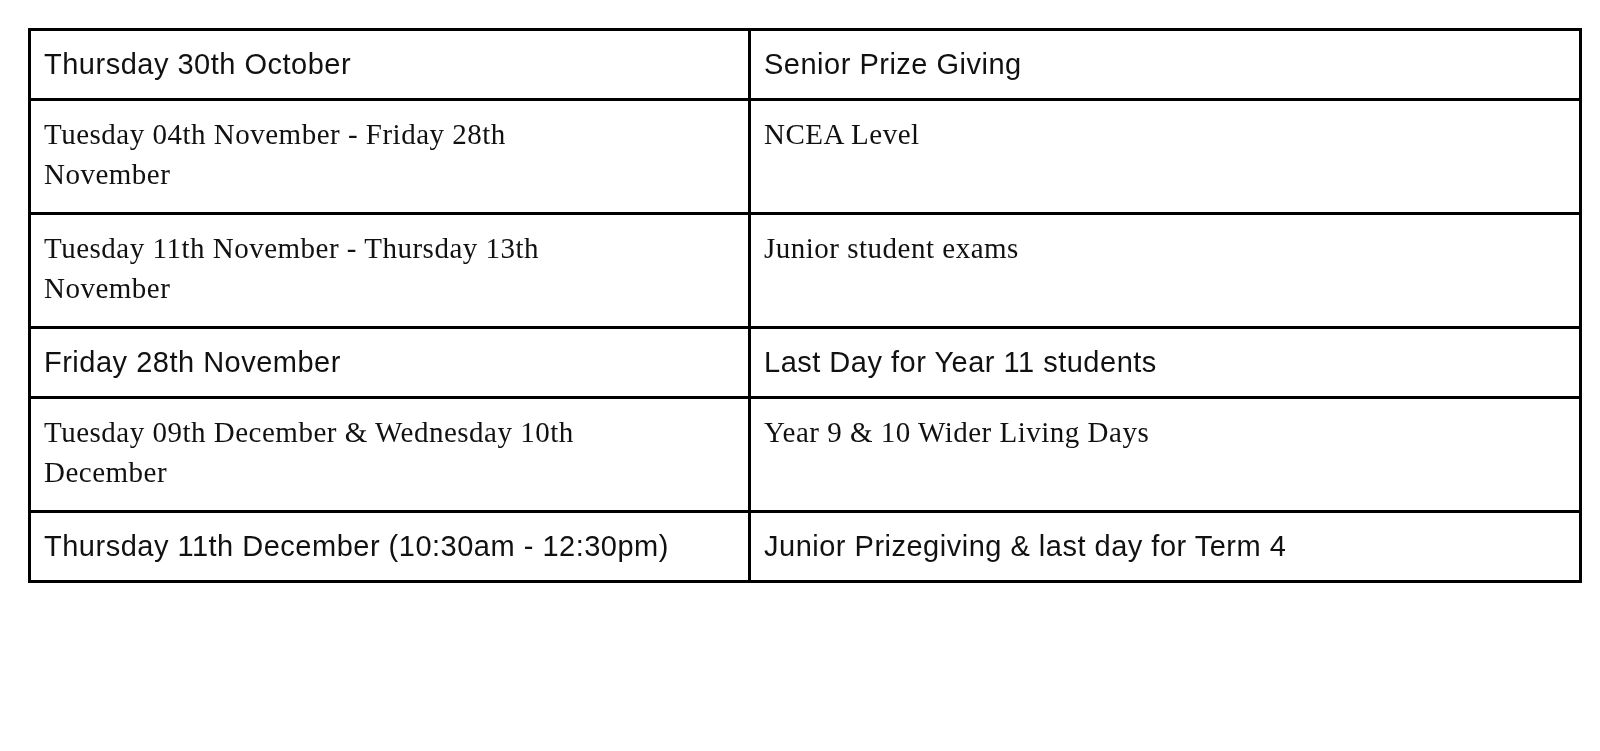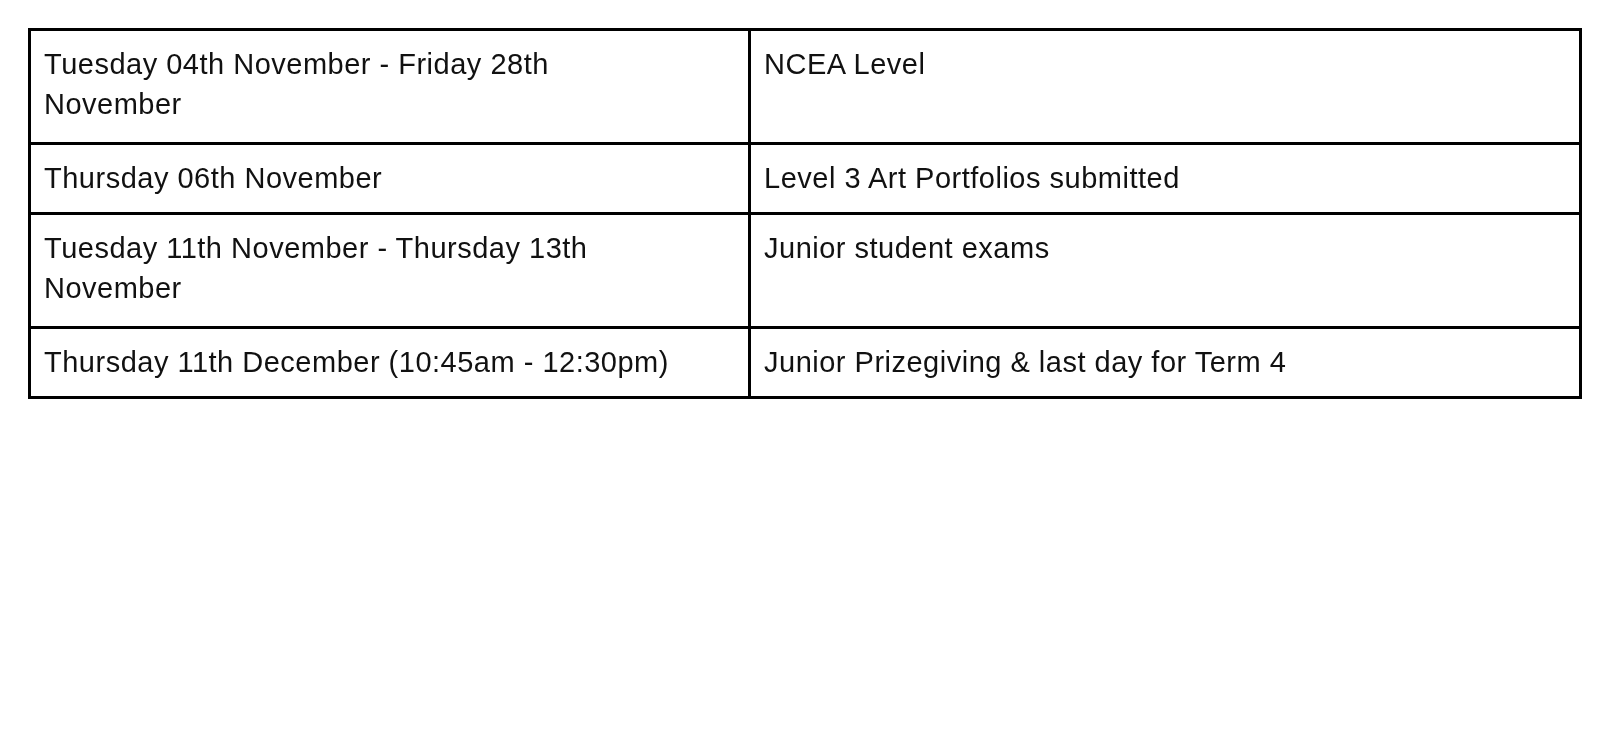--- a/index.html
+++ b/index.html
@@ -29,60 +29,77 @@
     font-size: 29px;
     line-height: 40px;
     letter-spacing: 0.5px;
     color: #111111;
     background: #ffffff;
     overflow: hidden;
   }
   table.calendar col.date-col  { width: 720px; }
   table.calendar col.event-col { width: 831px; }
   tr.row-single { height: 70px; }
-  tr.row-tall   { height: 114px; }
+  tr.row-tall   { height: 114px; font-family: Liberation Serif, serif; }
   .cell-line { white-space: nowrap; }
 </style>
 </head>
 <body>
 
 <table class="calendar">
   <colgroup>
     <col class="date-col">
     <col class="event-col">
   </colgroup>
   <tbody id="calendar-rows">
+      <tr class="row-single">
+        <td>
+          <div class="cell-line">Thursday 30th October</div>
+        </td>
+        <td>
+          <div class="cell-line">Senior Prize Giving</div>
+        </td>
+      </tr>
       <tr class="row-tall">
         <td>
           <div class="cell-line">Tuesday 04th November - Friday 28th</div>
           <div class="cell-line">November</div>
         </td>
         <td>
           <div class="cell-line">NCEA Level</div>
-        </td>
-      </tr>
-      <tr class="row-single">
-        <td>
-          <div class="cell-line">Thursday 06th November</div>
-        </td>
-        <td>
-          <div class="cell-line">Level 3 Art Portfolios submitted</div>
         </td>
       </tr>
       <tr class="row-tall">
         <td>
           <div class="cell-line">Tuesday 11th November - Thursday 13th</div>
           <div class="cell-line">November</div>
         </td>
         <td>
           <div class="cell-line">Junior student exams</div>
         </td>
       </tr>
       <tr class="row-single">
         <td>
-          <div class="cell-line">Thursday 11th December (10:45am - 12:30pm)</div>
+          <div class="cell-line">Friday 28th November</div>
+        </td>
+        <td>
+          <div class="cell-line">Last Day for Year 11 students</div>
+        </td>
+      </tr>
+      <tr class="row-tall">
+        <td>
+          <div class="cell-line">Tuesday 09th December &amp; Wednesday 10th</div>
+          <div class="cell-line">December</div>
+        </td>
+        <td>
+          <div class="cell-line">Year 9 &amp; 10 Wider Living Days</div>
+        </td>
+      </tr>
+      <tr class="row-single">
+        <td>
+          <div class="cell-line">Thursday 11th December (10:30am - 12:30pm)</div>
         </td>
         <td>
           <div class="cell-line">Junior Prizegiving &amp; last day for Term 4</div>
         </td>
       </tr>
     </tbody>
 </table>
 
 </body></html>

